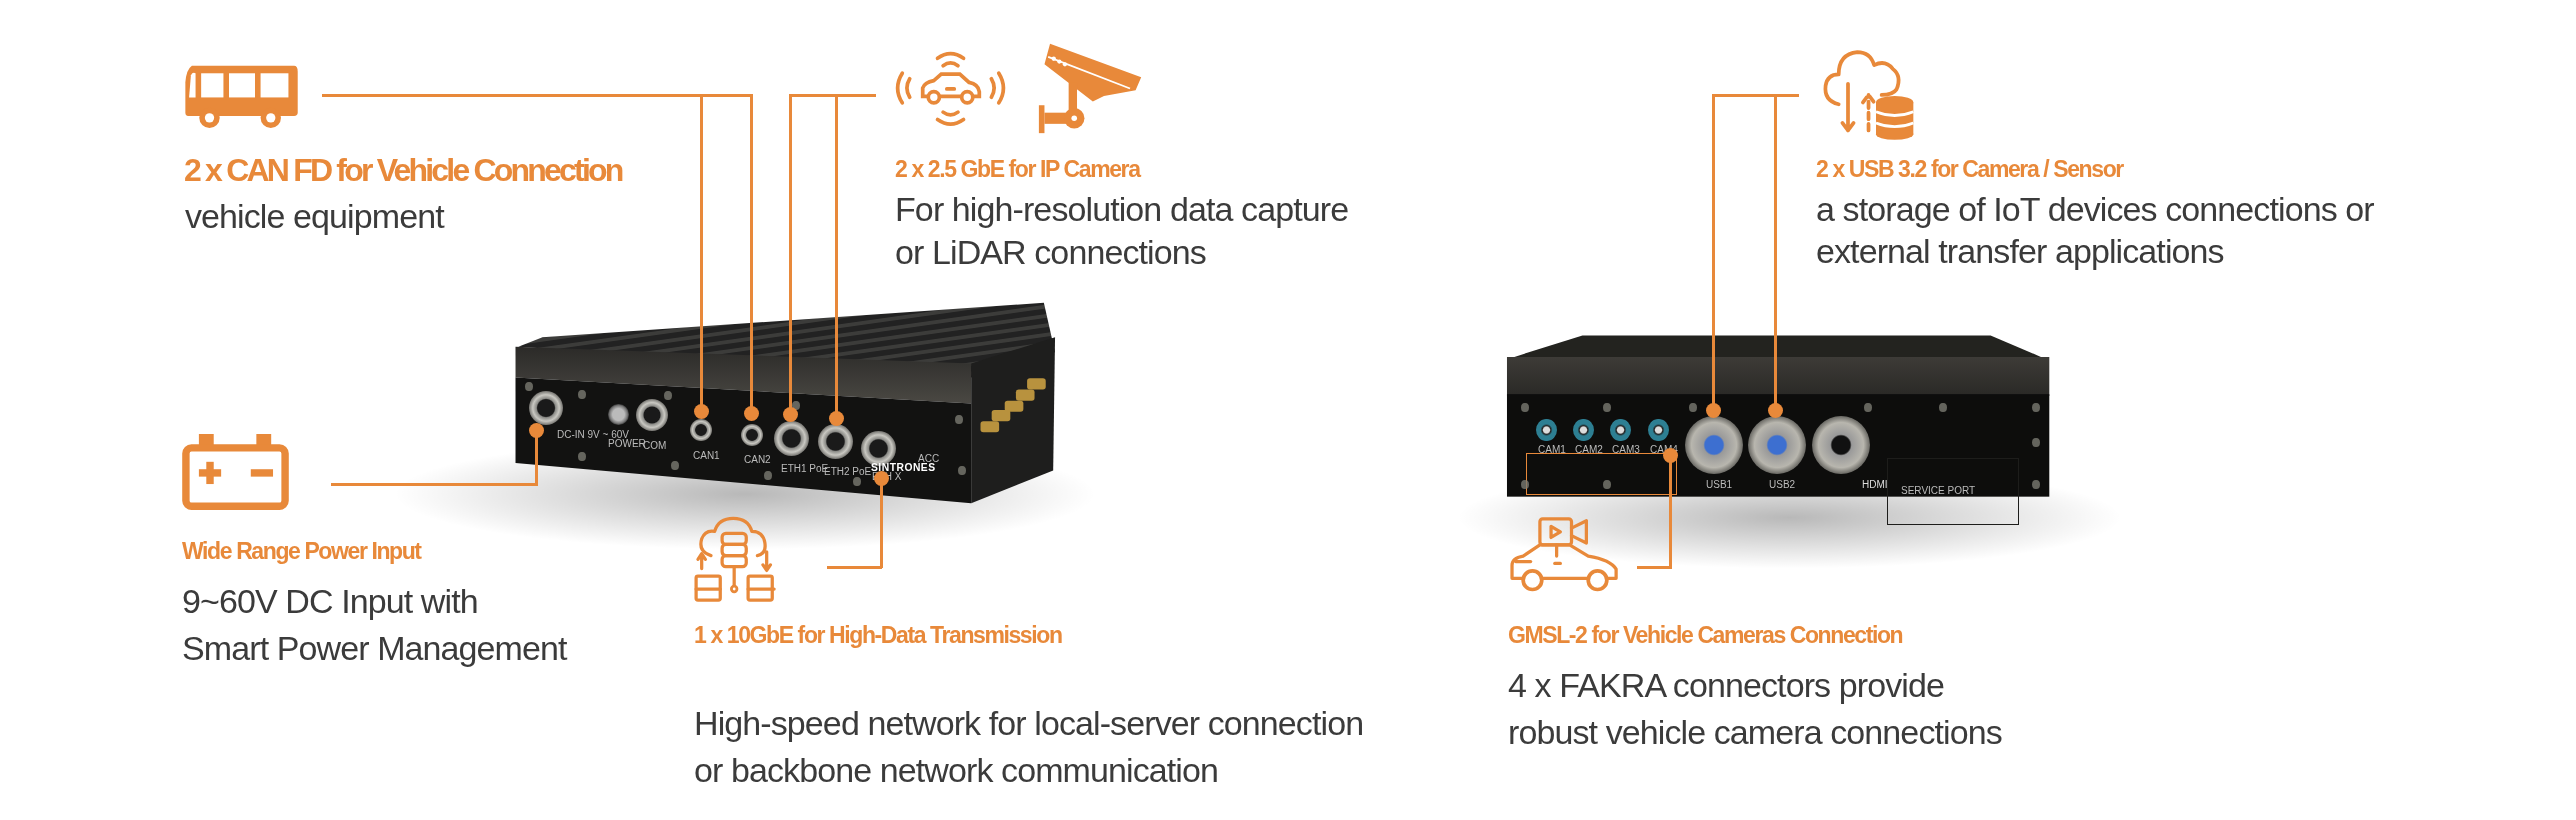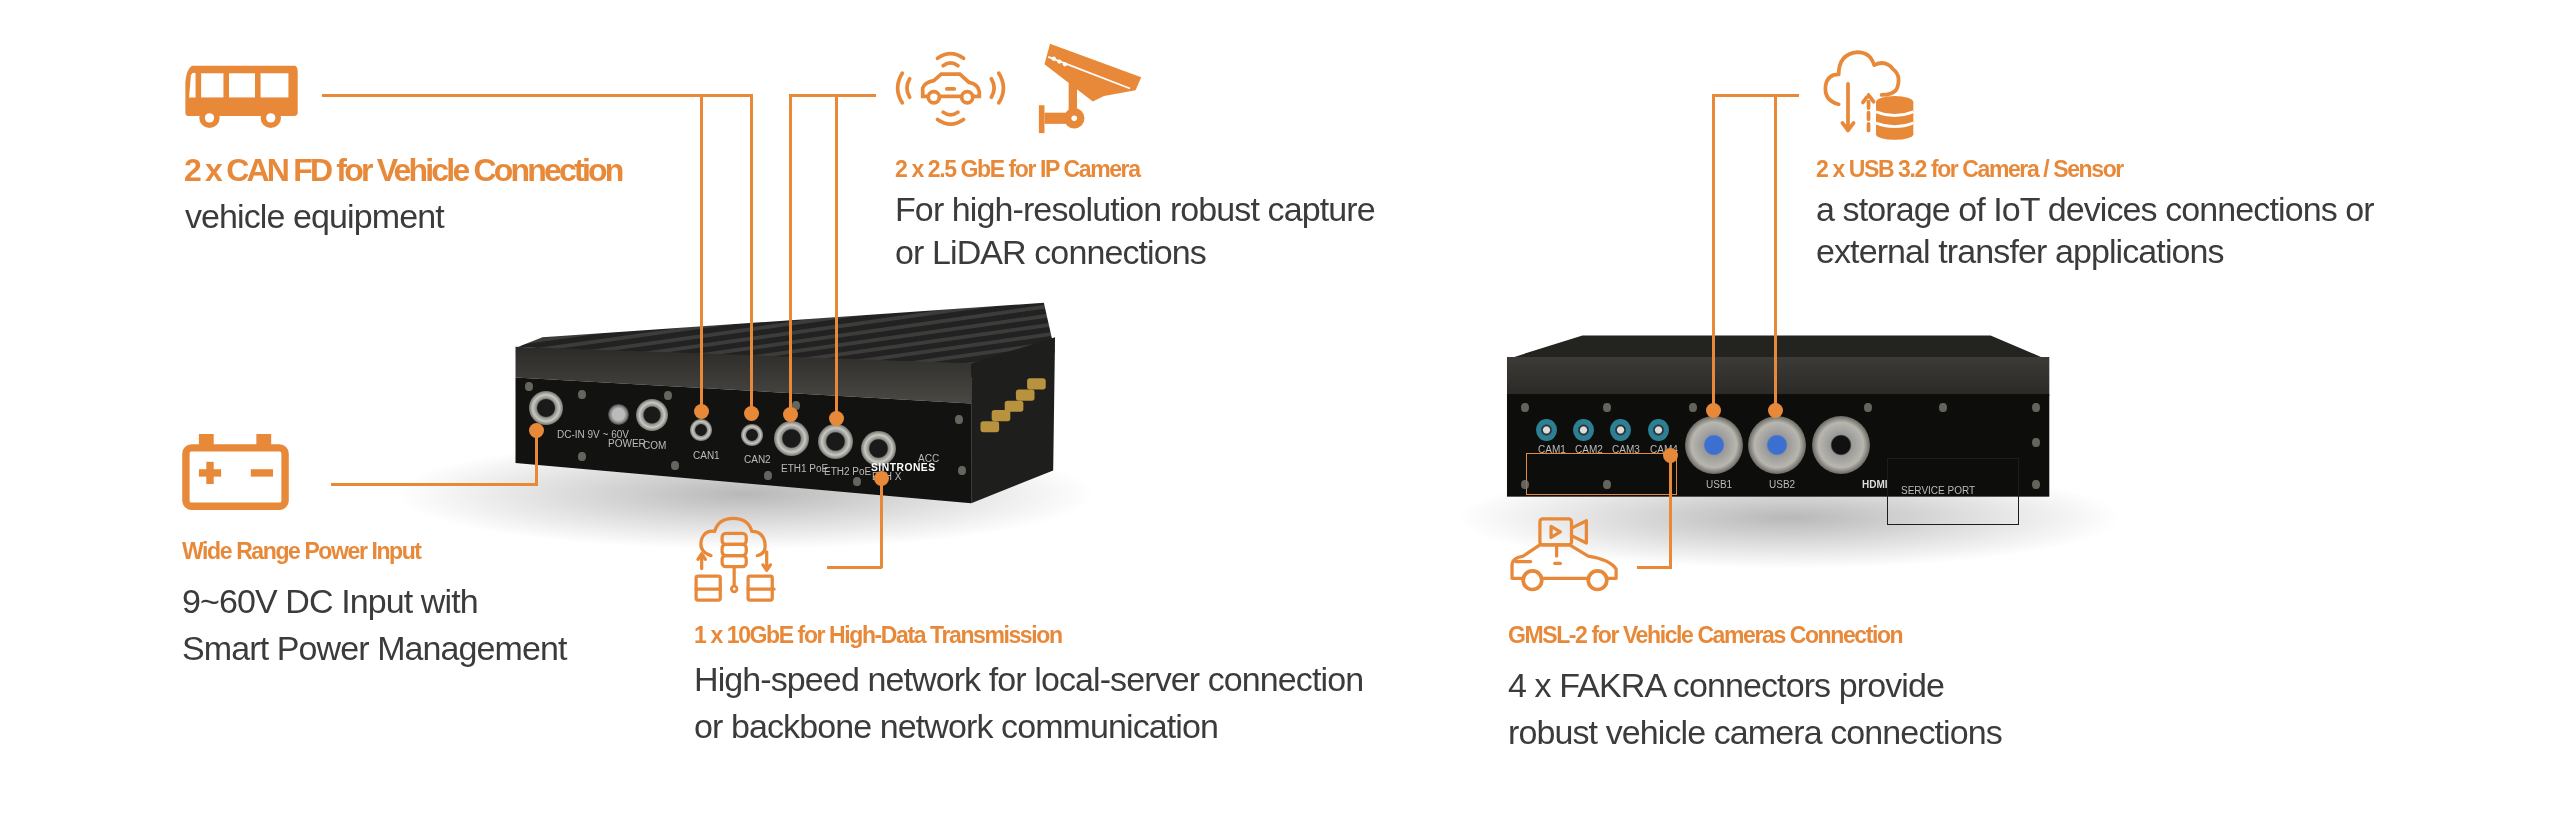--- a/index.html
+++ b/index.html
@@ -108,21 +108,21 @@
   <div class="port" style="left:1648px;top:419px;width:20.5px;height:22.4px;background:radial-gradient(circle,#ddd 0 20%,#222 28%,#2d7f93 40%,#2d7f93 70%,#123 80%);"></div>
   <div class="lbl" style="left:1538px;top:444px;">CAM1</div>
   <div class="lbl" style="left:1575px;top:444px;">CAM2</div>
   <div class="lbl" style="left:1612px;top:444px;">CAM3</div>
   <div class="lbl" style="left:1650px;top:444px;">CAM4</div>
   <div class="port" style="left:1685px;top:416px;width:58px;height:58px;background:radial-gradient(circle,#3d6fd0 0 22%,#999 26%,#b8b6ae 55%,#6c6b66 70%,#111 76%);"></div>
   <div class="port" style="left:1748px;top:416px;width:58px;height:58px;background:radial-gradient(circle,#3d6fd0 0 22%,#999 26%,#b8b6ae 55%,#6c6b66 70%,#111 76%);"></div>
   <div class="port" style="left:1812px;top:416px;width:58px;height:58px;background:radial-gradient(circle,#111 0 22%,#999 26%,#b8b6ae 55%,#6c6b66 70%,#111 76%);"></div>
   <div class="lbl" style="left:1706px;top:479px;">USB1</div>
   <div class="lbl" style="left:1769px;top:479px;">USB2</div>
-  <div class="lbl" style="left:1830px;top:479px;color:#ddd;font-weight:bold;padding-left:32px;">HDMI</div>
+  <div class="lbl" style="left:1830px;top:479px;color:#ddd;font-weight:normal;padding-left:32px;">HDMI</div>
   <div class="abs" style="left:1887px;top:418px;width:130px;height:65px;border:0.9px solid #1d1d1b;"></div>
   <div class="lbl" style="left:1901px;top:485px;">SERVICE PORT</div>
   <div class="screw" style="left:1521px;top:403px;"></div>
     <div class="screw" style="left:1603px;top:403px;"></div>
   <div class="screw" style="left:1689px;top:403px;"></div>
     <div class="screw" style="left:1864px;top:403px;"></div>
   <div class="screw" style="left:1939px;top:403px;"></div>
     <div class="screw" style="left:2032px;top:403px;"></div>
   <div class="screw" style="left:1521px;top:480px;"></div>
     <div class="screw" style="left:1603px;top:480px;"></div>
@@ -259,36 +259,36 @@
 <section>
   <div class="h tight" style="left:184px;top:152px;font-size:32px;">2 x CAN FD for Vehicle Connection</div>
   <div class="d" style="left:185px;top:193px;">
     <div>vehicle equipment</div>
   </div>
 </section>
 
 <section>
   <div class="h" style="left:895px;top:151px;">2 x 2.5 GbE for IP Camera</div>
   <div class="d" style="left:895px;top:188px;line-height:43px;">
-    <div style="height:43px">For high-resolution robust capture</div>
+    <div style="height:43px">For high-resolution data capture</div>
     <div style="height:43px">or LiDAR connections</div>
   </div>
 </section>
 
 <section>
   <div class="h" style="left:182px;top:533px;text-align:right;">Wide Range Power Input</div>
   <div class="d" style="left:182px;top:578px;">
     <div>9~60V DC Input with</div>
     <div>Smart Power Management</div>
   </div>
 </section>
 
 <section>
   <div class="h" style="left:694px;top:617px;">1 x 10GbE for High-Data Transmission</div>
-  <div class="d" style="left:694px;top:656px;">
+  <div class="d" style="left:694px;top:700px;">
     <div>High-speed network for local-server connection</div>
     <div>or backbone network communication</div>
   </div>
 </section>
 
 <section>
   <div class="h" style="left:1816px;top:151px;">2 x USB 3.2 for Camera / Sensor</div>
   <div class="d" style="left:1816px;top:188px;line-height:42px;">
     <div style="height:42px">a storage of IoT devices connections or</div>
     <div style="height:42px">external transfer applications</div>

